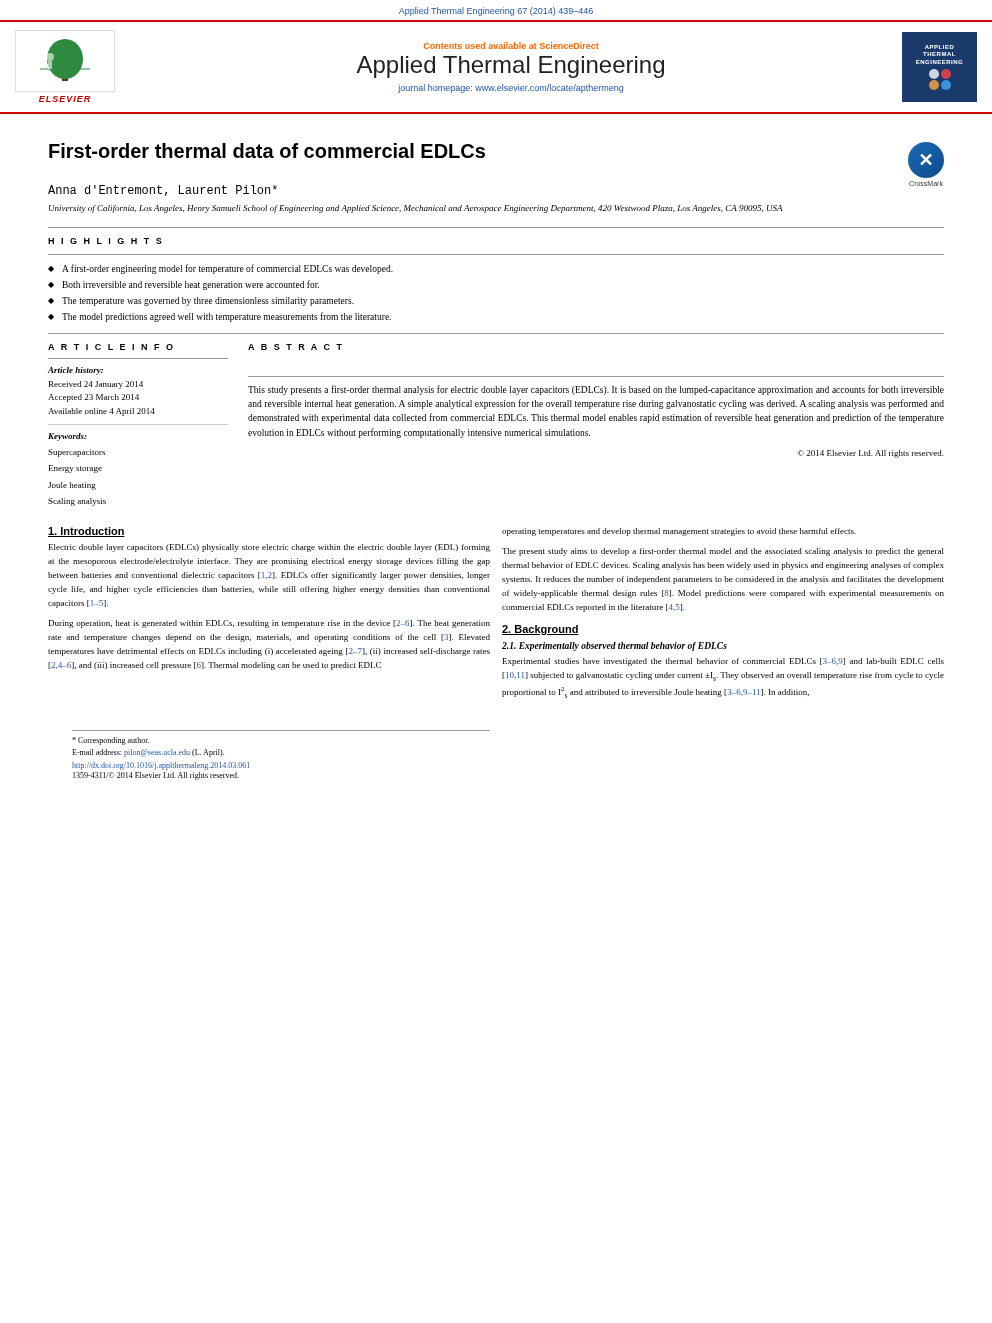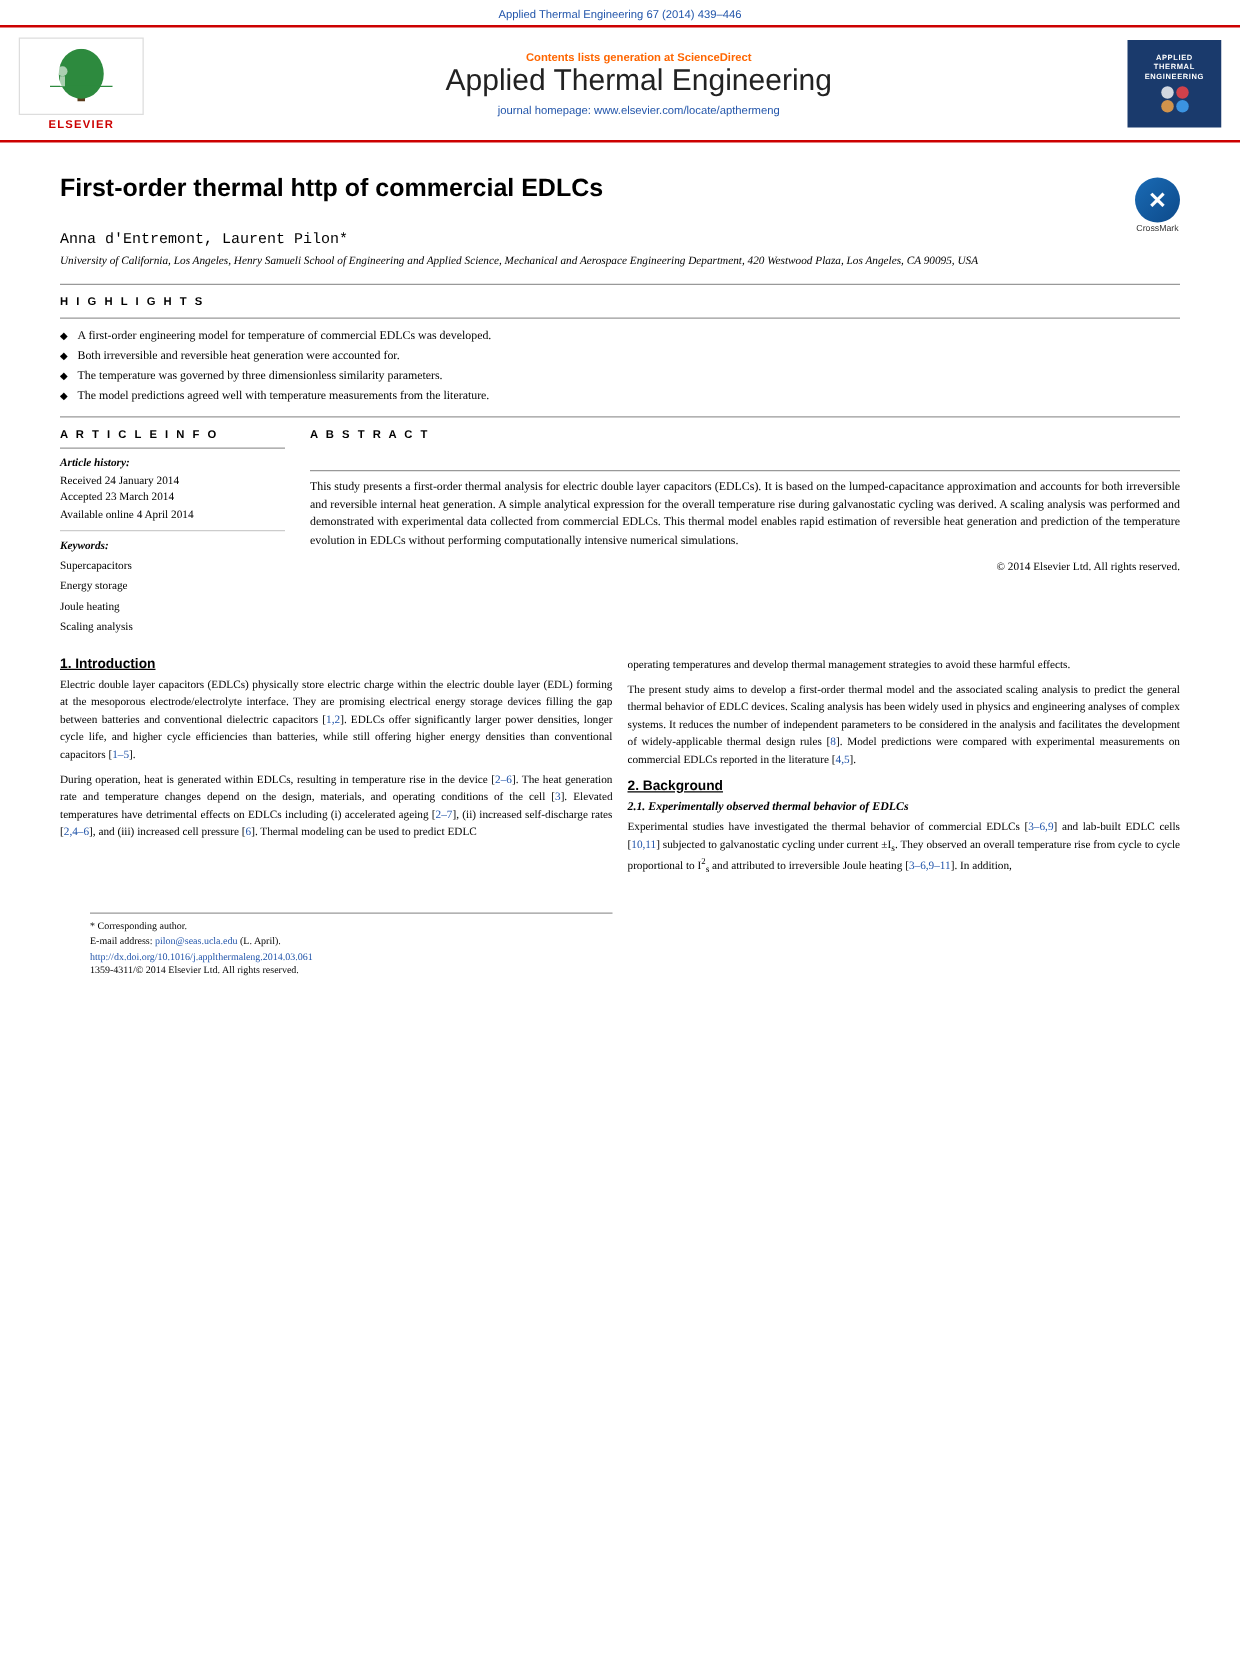--- a/index.html
+++ b/index.html
@@ -45,20 +45,21 @@
     }
     .journal-header-right {
       width: 80px;
       flex-shrink: 0;
       text-align: right;
     }
     .elsevier-logo {
       display: flex;
       flex-direction: column;
       align-items: center;
+      font-style: italic;
     }
     .elsevier-text {
       font-size: 9px;
       color: #c00;
       font-family: Arial, sans-serif;
       font-weight: bold;
       letter-spacing: 1px;
       margin-top: 2px;
     }
     .sciencedirect-link {
@@ -394,21 +395,21 @@
             <circle cx="20" cy="18" r="4" fill="#fff" opacity="0.6"></circle>
             <rect x="18" y="22" width="4" height="8" fill="#fff" opacity="0.6"></rect>
           </svg>
         </div>
         <div class="elsevier-text">ELSEVIER</div>
       </div>
     </div>
 
     <div class="journal-header-center">
       <div class="sciencedirect-link">
-        <span>Contents lists generation at </span><span style="color:#f60;font-weight:bold;">ScienceDirect</span>
+        <span>Contents used available at </span><span style="color:#f60;font-weight:bold;">ScienceDirect</span>
       </div>
       <div class="journal-title">Applied Thermal Engineering</div>
       <div class="journal-homepage">journal homepage: www.elsevier.com/locate/apthermeng</div>
     </div>
 
     <div class="journal-header-right">
       <div class="journal-logo-box">
         <div class="logo-title">APPLIED<br>THERMAL<br>ENGINEERING</div>
         <div class="journal-logo-circles">
           <div class="logo-circle-row">
@@ -420,21 +421,21 @@
             <div class="logo-circle"></div>
           </div>
         </div>
       </div>
     </div>
   </div>
 
   <div class="main-content">
 
     <div class="article-title-section" style="margin-top:10px;">
-      <div class="article-title">First-order thermal http of commercial EDLCs</div>
+      <div class="article-title">First-order thermal data of commercial EDLCs</div>
       <div class="crossmark">
         <div class="crossmark-circle">
           <span class="crossmark-x">✕</span>
         </div>
         <div style="font-size:7px;text-align:center;font-family:Arial;color:#333;margin-top:2px;">CrossMark</div>
       </div>
     </div>
 
     <div class="authors">
       <span>Anna d'Entremont, Laurent Pilon*</span>

